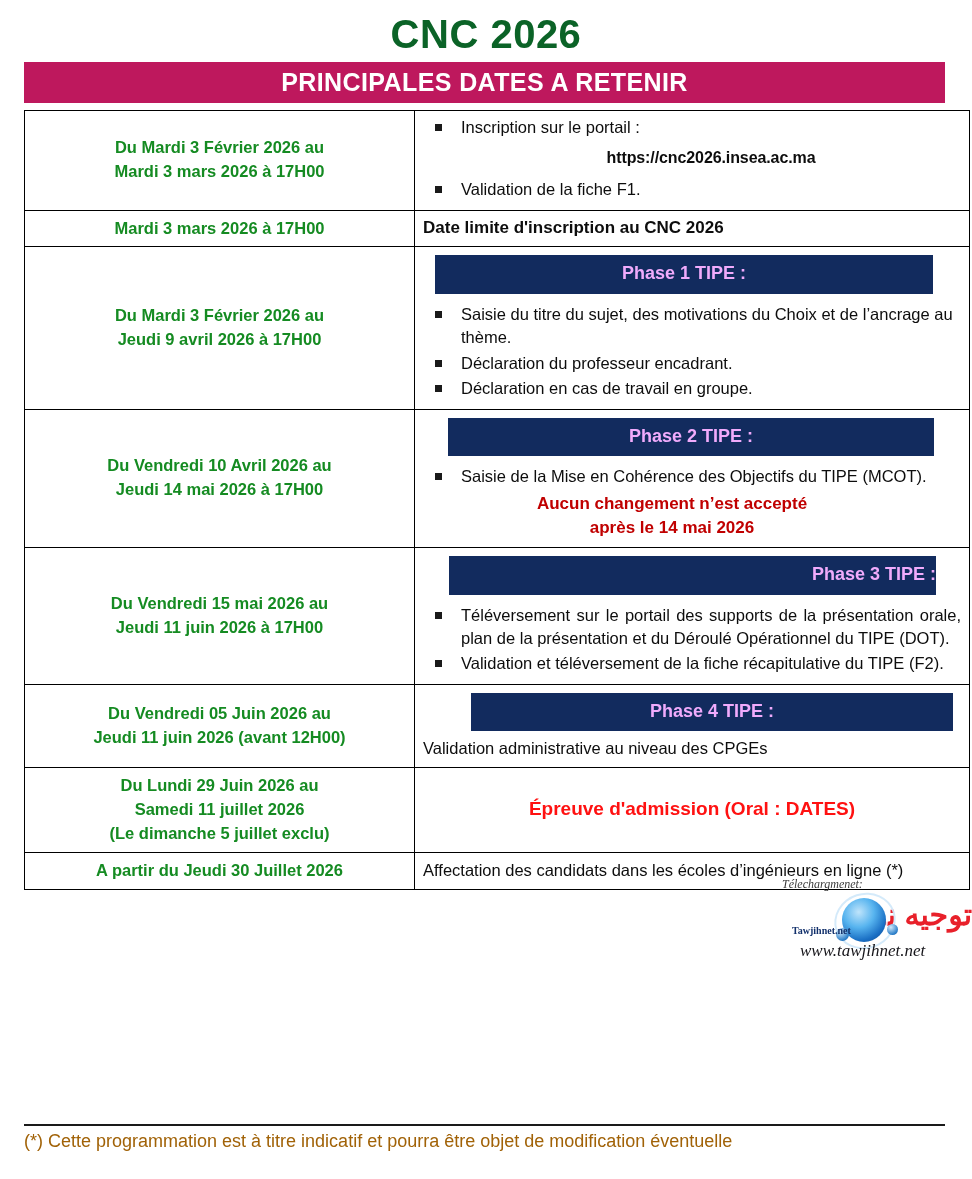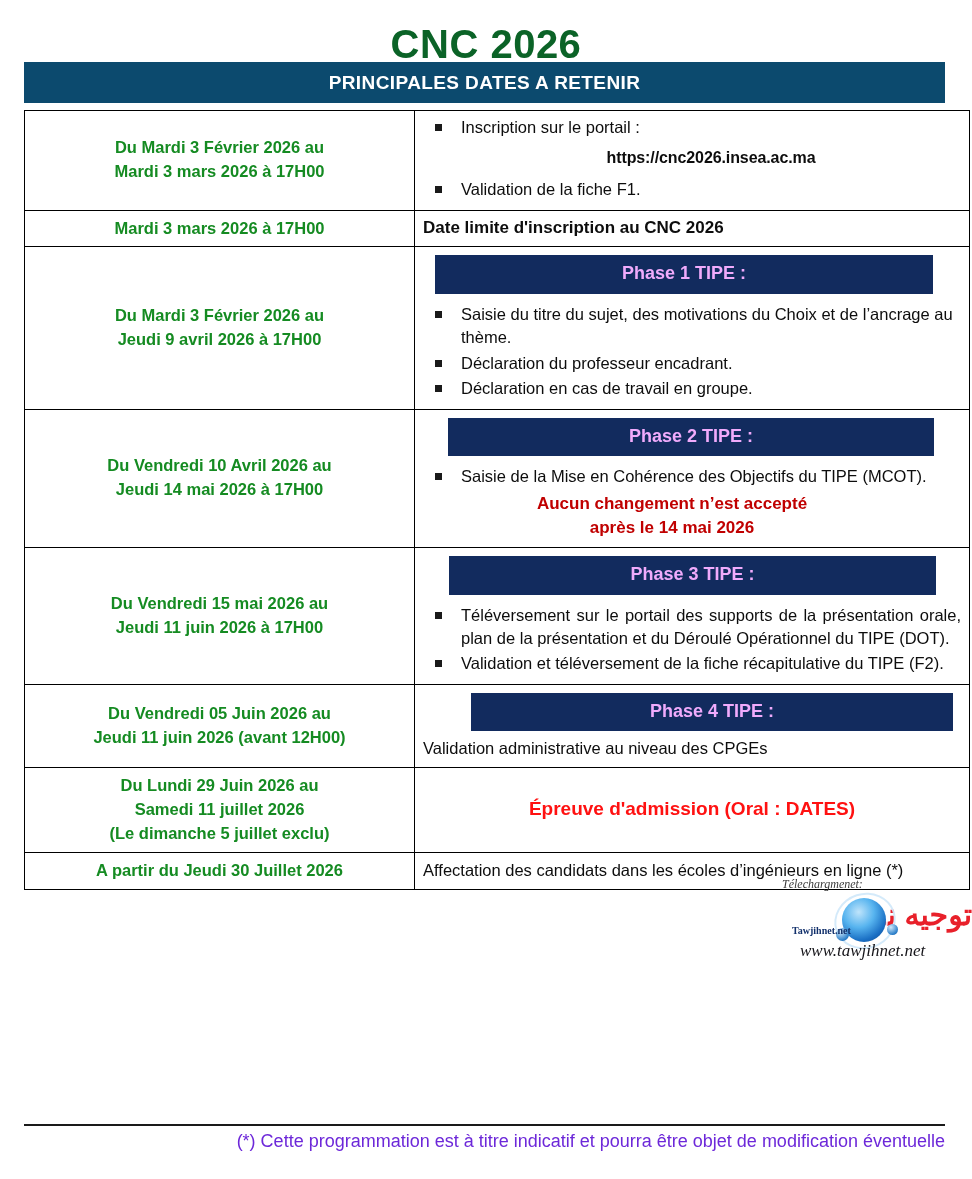--- a/index.html
+++ b/index.html
@@ -16,35 +16,35 @@
     overflow: hidden;
   }
 
   
   .doc-title {
     text-align: center;
     font-size: 40px;
     font-weight: bold;
     color: #0B6327;
     letter-spacing: 0.5px;
-    padding-top: 18px;
+    padding-top: 8px;
     height: 56px;
     line-height: 52px;
   }
 
   
   .banner {
     position: absolute;
     left: 24px;
     top: 62px;
     width: 921px;
     height: 41px;
-    background: #0c4a6e;
+    background: #be185d;
     color: #ffffff;
-    font-size: 19px;
+    font-size: 25px;
     font-weight: bold;
     letter-spacing: 0.4px;
     display: flex;
     align-items: center;
     justify-content: center;
   }
 
   
   .sched {
     position: absolute;
@@ -115,21 +115,21 @@
     background: #122B5E;
     color: #f0abfc;
     font-weight: bold;
     font-size: 18px;
     text-align: center;
     padding: 6px 0 7px 0;
     margin: 3px 0 9px 0;
   }
   .phase.p1 { margin-left: 12px; margin-right: 28px; }
   .phase.p2 { margin-left: 25px; margin-right: 27px; }
-  .phase.p3 { margin-left: 26px; margin-right: 25px; }
+  .phase.p3 { margin-left: 26px; margin-right: 25px; text-align: right; }
   .phase.p4 { margin-left: 48px; margin-right: 8px; margin-bottom: 6px; }
 
   .bold-line { font-weight: bold; font-size: 17px; }
   .red-note {
     color: #C00000;
     font-weight: bold;
     text-align: center;
     font-size: 17px;
     line-height: 1.45;
     margin-top: 3px;
@@ -152,23 +152,23 @@
     top: 1124px;
     width: 921px;
     height: 0;
     border-top: 2px solid #1a1a1a;
   }
   .footer-note {
     position: absolute;
     left: 24px;
     top: 1131px;
     width: 921px;
-    text-align: right;
+    text-align: left;
     font-size: 18px;
-    color: #6d28d9;
+    color: #a16207;
   }
 
   
   .wm {
     position: absolute;
     pointer-events: none;
   }
   .wm-label {
     left: 782px;
     top: 877px;

